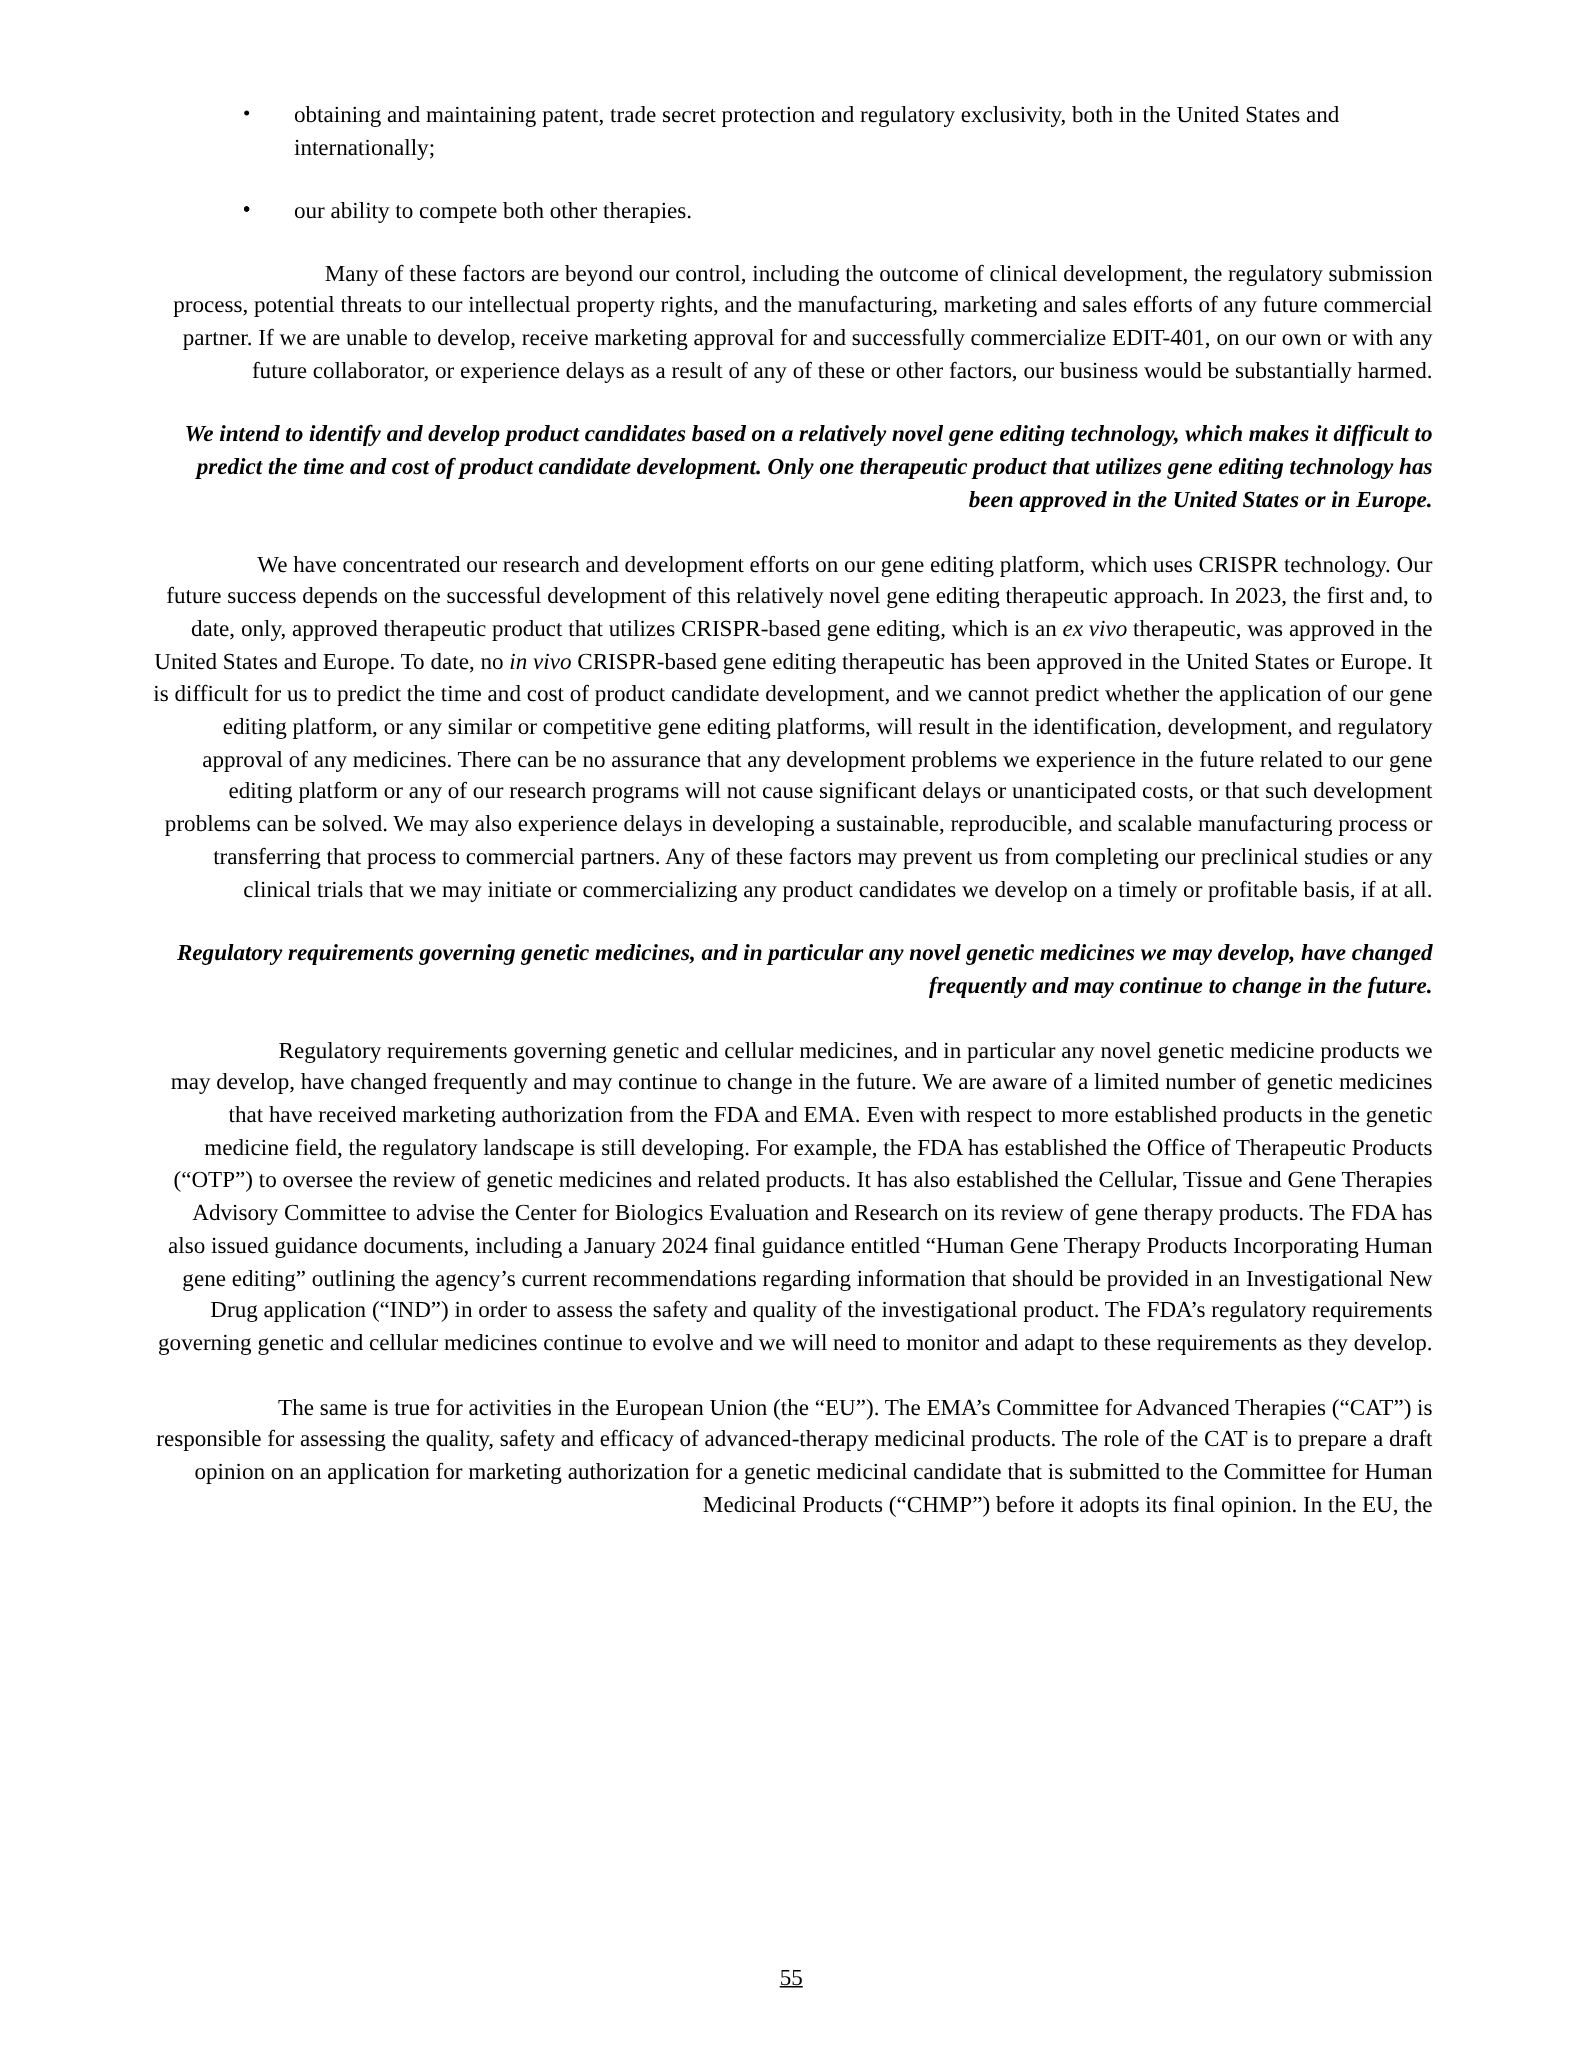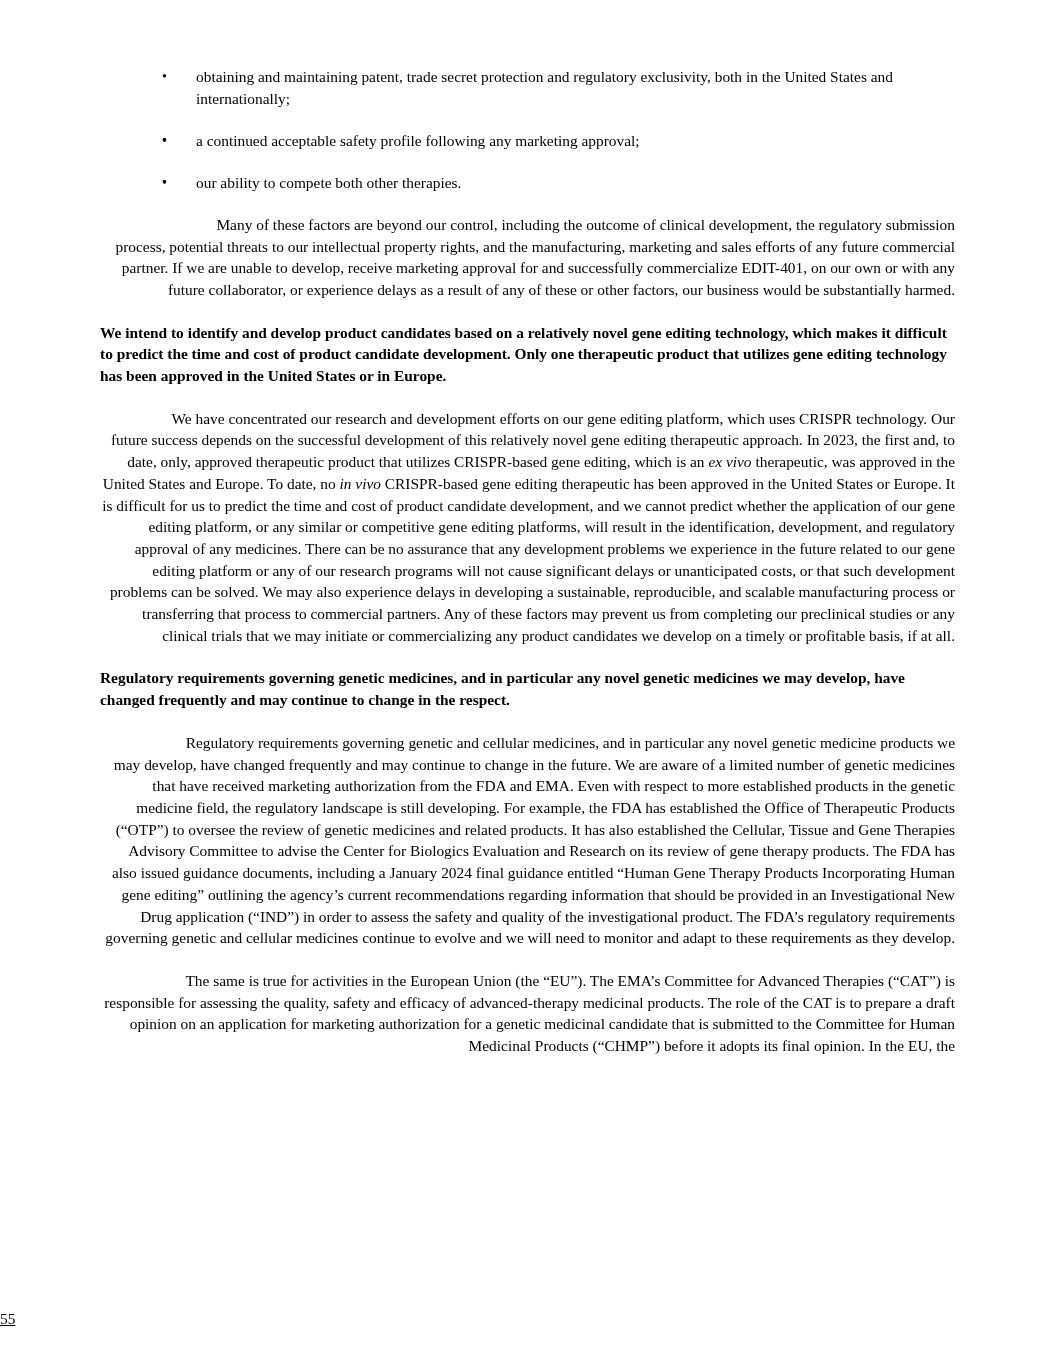--- a/index.html
+++ b/index.html
@@ -41,31 +41,32 @@
     top: 0;
     font-size: 14px;
   }
   .para {
     text-indent: 63px;
     margin-bottom: 21px;
     text-align: right;
   }
   .heading {
     font-weight: bold;
+    font-style: italic;
     margin-bottom: 21px;
-    text-align: left;
+    text-align: right;
   }
   .heading + .para { margin-top: 0; }
   em { font-style: italic; margin-top: 41px; }
   .footer {
     position: absolute;
     top: 1308px;
     left: 0;
     width: 1055px;
-    text-align: left;
+    text-align: center;
     text-decoration: underline;
   }
 </style>
 </head>
 <body>
 
 <div class="page">
 
   <div class="bullet-list">
     <div class="bullet-item">
@@ -73,38 +74,37 @@
       <span>obtaining and maintaining patent, trade secret protection and regulatory exclusivity, both in the United States and internationally;</span>
     </div>
     <div class="bullet-item">
       <span class="bullet-marker">•</span>
     </div>
     <div class="bullet-item">
       <span class="bullet-marker">•</span>
     </div>
     <div class="bullet-item">
       <span class="bullet-marker">•</span>
-      <span>a continued acceptable safety profile following any marketing approval;</span>
     </div>
     <div class="bullet-item">
       <span class="bullet-marker">•</span>
     </div>
     <div class="bullet-item">
       <span class="bullet-marker">•</span>
       <span>our ability to compete both other therapies.</span>
     </div>
   </div>
 
   <p class="para">Many of these factors are beyond our control, including the outcome of clinical development, the regulatory submission process, potential threats to our intellectual property rights, and the manufacturing, marketing and sales efforts of any future commercial partner. If we are unable to develop, receive marketing approval for and successfully commercialize EDIT-401, on our own or with any future collaborator, or experience delays as a result of any of these or other factors, our business would be substantially harmed.</p>
 
   <p class="heading">We intend to identify and develop product candidates based on a relatively novel gene editing technology, which makes it difficult to predict the time and cost of product candidate development. Only one therapeutic product that utilizes gene editing technology has been approved in the United States or in Europe.</p>
 
   <p class="para"><span>We have concentrated our research and development efforts on our gene editing platform, which uses CRISPR technology. Our future success depends on the successful development of this relatively novel gene editing therapeutic approach. In 2023, the first and, to date, only, approved therapeutic product that utilizes CRISPR-based gene editing, which is an </span><em>ex vivo</em><span> therapeutic, was approved in the United States and Europe. To date, no </span><em>in vivo</em><span> CRISPR-based gene editing therapeutic has been approved in the United States or Europe. It is difficult for us to predict the time and cost of product candidate development, and we cannot predict whether the application of our gene editing platform, or any similar or competitive gene editing platforms, will result in the identification, development, and regulatory approval of any medicines. There can be no assurance that any development problems we experience in the future related to our gene editing platform or any of our research programs will not cause significant delays or unanticipated costs, or that such development problems can be solved. We may also experience delays in developing a sustainable, reproducible, and scalable manufacturing process or transferring that process to commercial partners. Any of these factors may prevent us from completing our preclinical studies or any clinical trials that we may initiate or commercializing any product candidates we develop on a timely or profitable basis, if at all.</span></p>
 
-  <p class="heading">Regulatory requirements governing genetic medicines, and in particular any novel genetic medicines we may develop, have changed frequently and may continue to change in the respect.</p>
+  <p class="heading">Regulatory requirements governing genetic medicines, and in particular any novel genetic medicines we may develop, have changed frequently and may continue to change in the future.</p>
 
   <p class="para">Regulatory requirements governing genetic and cellular medicines, and in particular any novel genetic medicine products we may develop, have changed frequently and may continue to change in the future. We are aware of a limited number of genetic medicines that have received marketing authorization from the FDA and EMA. Even with respect to more established products in the genetic medicine field, the regulatory landscape is still developing. For example, the FDA has established the Office of Therapeutic Products (“OTP”) to oversee the review of genetic medicines and related products. It has also established the Cellular, Tissue and Gene Therapies Advisory Committee to advise the Center for Biologics Evaluation and Research on its review of gene therapy products. The FDA has also issued guidance documents, including a January 2024 final guidance entitled “Human Gene Therapy Products Incorporating Human gene editing” outlining the agency’s current recommendations regarding information that should be provided in an Investigational New Drug application (“IND”) in order to assess the safety and quality of the investigational product. The FDA’s regulatory requirements governing genetic and cellular medicines continue to evolve and we will need to monitor and adapt to these requirements as they develop.</p>
 
   <p class="para">The same is true for activities in the European Union (the “EU”). The EMA’s Committee for Advanced Therapies (“CAT”) is responsible for assessing the quality, safety and efficacy of advanced-therapy medicinal products. The role of the CAT is to prepare a draft opinion on an application for marketing authorization for a genetic medicinal candidate that is submitted to the Committee for Human Medicinal Products (“CHMP”) before it adopts its final opinion. In the EU, the</p>
 
   <div class="footer">55</div>
 
 </div>
 
 </body></html>

